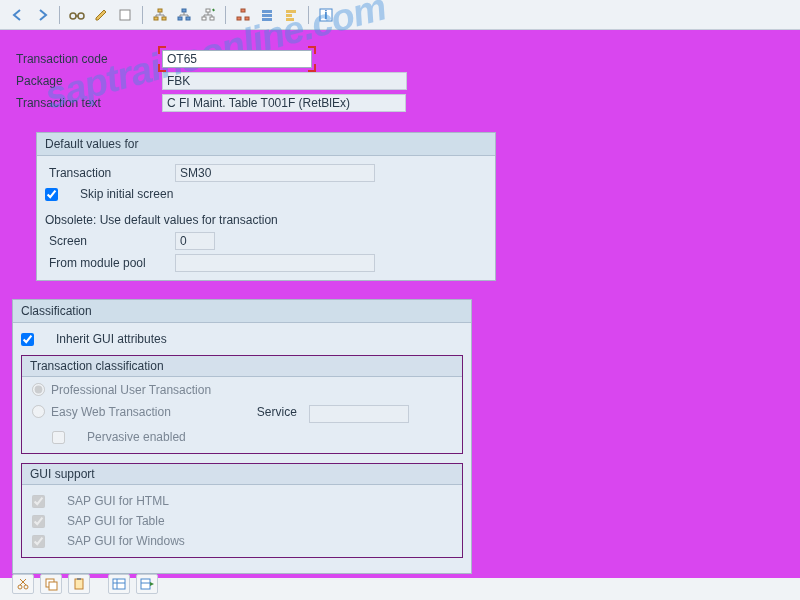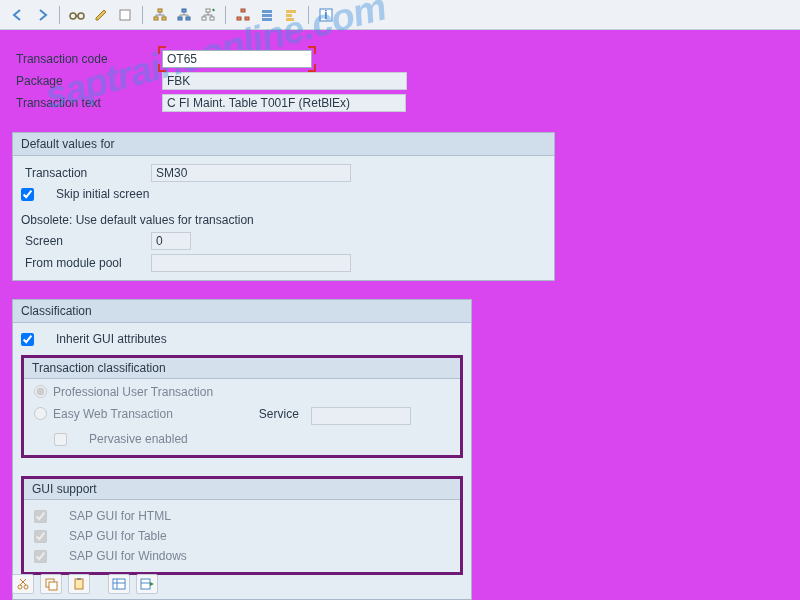--- a/index.html
+++ b/index.html
@@ -9,21 +9,21 @@
   .tb-sep { width: 1px; height: 18px; background: #a8b4c4; margin: 0 3px; }
   .content { padding: 18px 12px 4px 12px; background: #d946ef; }
   .field-row { display: flex; align-items: center; height: 22px; margin-bottom: 0; }
   .field-label { width: 150px; color: #2a3a4a; padding-left: 4px; }
   .field-input { height: 18px; background: #fff; border: 1px solid #a0b0c0; padding: 1px 4px; color: #2a3a4a; }
   .field-readonly { background: #e8eef4; border: 1px solid #c4cdd8; height: 18px; padding: 1px 4px; color: #2a3a4a; }
   .highlight-box { position: relative; }
   .group { margin-top: 18px; border: 1px solid #a8b8c8; background: #e4ecf4; }
   .group-title { background: #cfdeea; border-bottom: 1px solid #b0c0d0; padding: 4px 8px; color: #2a3a4a; }
   .group-body { padding: 6px 8px; }
-  .subgroup { border: 3px solid #701a75; margin: 6px 0 18px 0; }
+  .subgroup { border: 1px solid #701a75; margin: 6px 0 9px 0; }
   .subgroup-title { background: #d4e0ec; padding: 3px 8px; border-bottom: 1px solid #b0c0d0; color: #2a3a4a; }
   .subgroup-body { padding: 6px 10px; }
   .chk-row { display: flex; align-items: center; height: 20px; gap: 22px; color: #2a3a4a; }
   .chk-row.disabled { color: #7a8694; }
   .radio-row { display: flex; align-items: flex-start; height: 22px; gap: 6px; color: #7a8694; }
   .radio-row .svc-label { margin-left: 80px; color: #2a3a4a; }
   .svc-input { width: 100px; height: 18px; background: #e8eef4; border: 1px solid #c4cdd8; margin-left: 6px; }
   .bottom-bar { position: absolute; left: 12px; bottom: 6px; display: flex; gap: 6px; }
   .bb-icon { width: 22px; height: 20px; border: 1px solid #c4cdd8; background: #f4f6f8; display:inline-flex; align-items:center; justify-content:center; border-radius:2px; cursor:pointer;}
   .watermark { position: absolute; top: 30px; left: 40px; font-size: 38px; font-weight: bold; font-style: italic; color: rgba(60,140,220,0.4); transform: rotate(-15deg); pointer-events: none; letter-spacing: -1px; }
@@ -140,21 +140,21 @@
   </div>
   <div class="field-row">
     <span class="field-label">Package</span>
     <div class="field-readonly" style="width:245px;">FBK</div>
   </div>
   <div class="field-row">
     <span class="field-label">Transaction text</span>
     <div class="field-readonly" style="width:244px;">C FI Maint. Table   T001F (RetBlEx)</div>
   </div>
 
-  <div class="group" style="width:543px;">
+  <div class="group" style="width:460px;margin-left:24px;">
     <div class="group-title">Default values for</div>
     <div class="group-body">
       <div class="field-row">
         <span class="field-label" style="width:130px;">Transaction</span>
         <div class="field-readonly" style="width:200px;">SM30</div>
       </div>
       <div class="chk-row">
         <input type="checkbox" checked="" style="">
         <span>Skip initial screen</span>
       </div>

